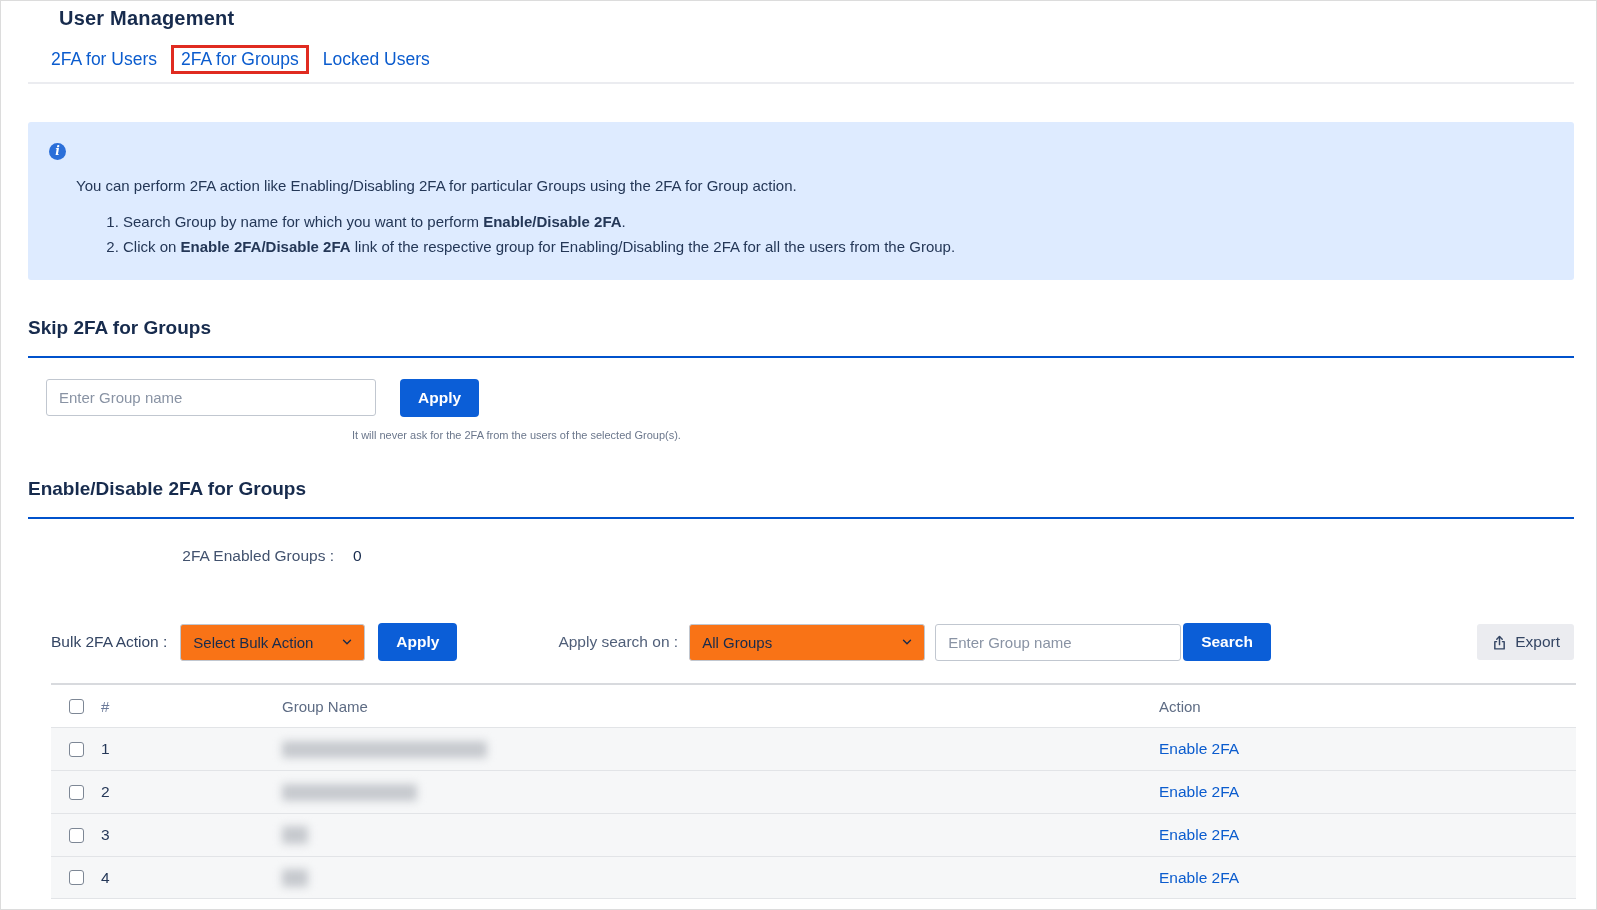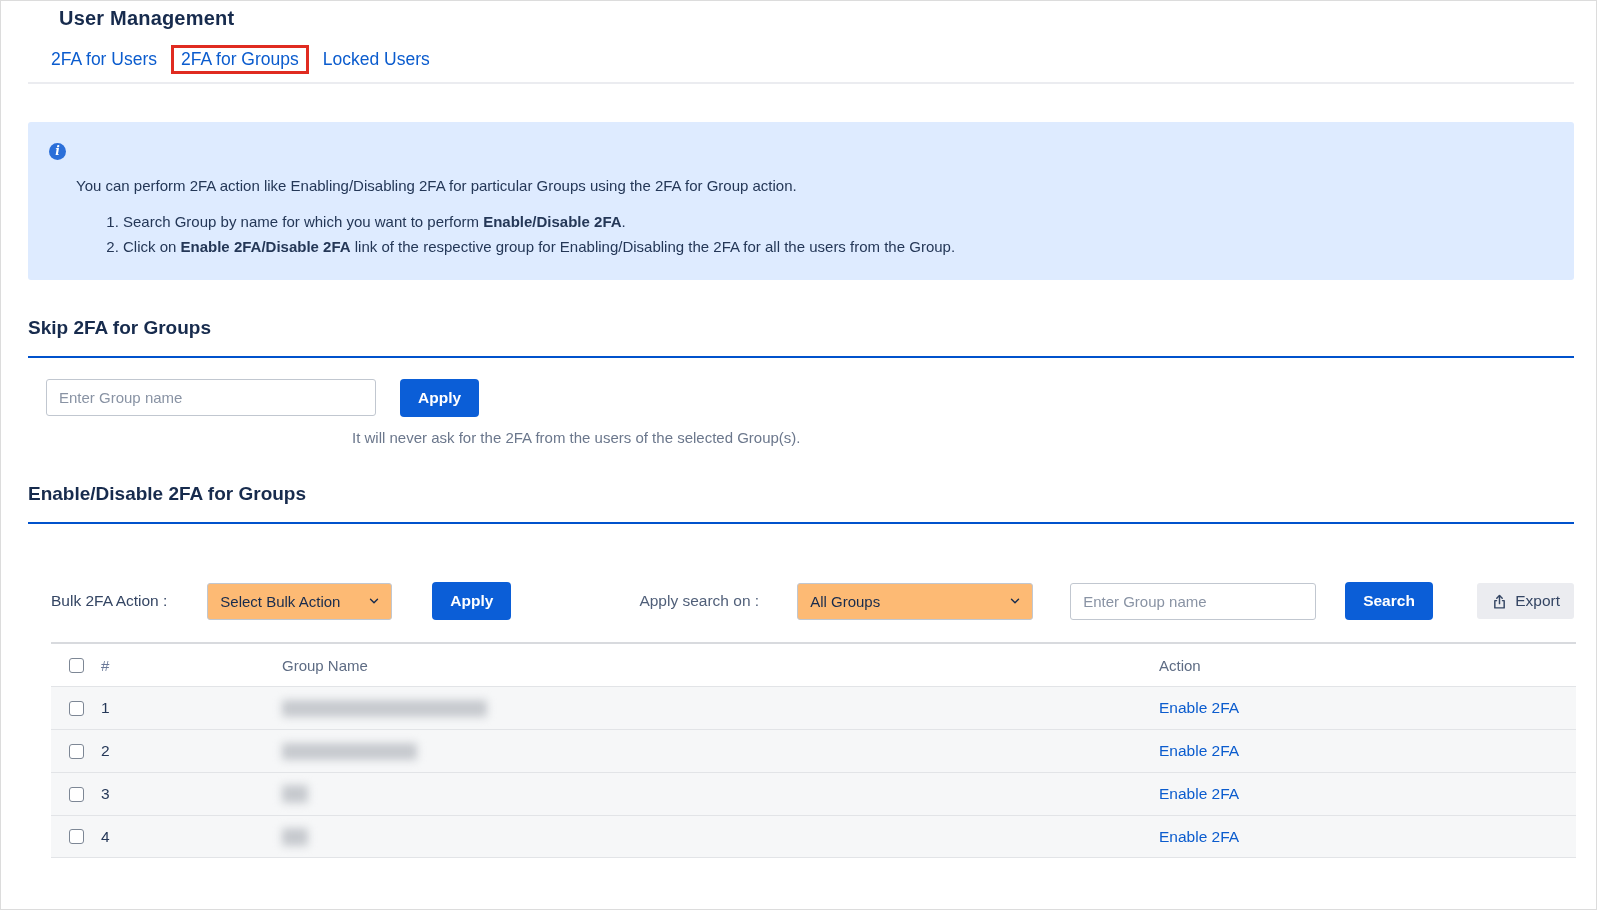--- a/index.html
+++ b/index.html
@@ -53,32 +53,32 @@
     background:#fff; outline:none;
   }
   .text-input::placeholder { color:#8993a4; }
   .btn-primary {
     border:none; background:#0b5ed7; color:#ffffff;
     font-size:15.5px; font-weight:700; border-radius:4px;
     height:38px; padding:0 18px; cursor:pointer;
     font-family:"Liberation Sans","DejaVu Sans",sans-serif;
   }
   .skip-apply { margin-left:24px; }
-  .help-text { margin:12px 0 0 324px; font-size:15px; color:#6b778c; }
+  .help-text { margin:12px 0 0 324px; font-size:11px; color:#6b778c; }
 
   .enabled-row { display:flex; margin-top:28px; font-size:15.5px; }
   .enabled-label { width:306px; text-align:right; color:#42526e; }
   .enabled-count { margin-left:19px; color:#172b4d; }
 
   
-  .bulk-row { display:flex; align-items:center; margin:58px 0 0 23px;gap:27px; }
+  .bulk-row { display:flex; align-items:center; margin:58px 0 0 23px; }
   .bulk-label { font-size:15.5px; color:#344563; white-space:nowrap; }
   .fake-select {
     display:flex; align-items:center; justify-content:space-between;
-    border:1px solid #c1c7d0; border-radius:3px; background:#fdba74;
+    border:1px solid #c1c7d0; border-radius:3px; background:#f97316;
     height:37px; padding:0 10px 0 12px; font-size:15px; color:#172b4d;
     cursor:pointer; white-space:nowrap;
   }
   .sel-bulk { margin-left:13px; width:185px; }
   .sel-scope { margin-left:11px; width:236px; }
   .bulk-apply { margin-left:13px; }
   .search-on-label { margin-left:101px; font-size:15.5px; color:#505f79; white-space:nowrap; }
   .search-input { margin-left:10px; width:246px; }
   .search-btn { margin-left:2px; }
   .export-btn {
@@ -143,20 +143,24 @@
 
   <div class="form-row">
     <input class="text-input" type="text" placeholder="Enter Group name" style="">
     <button class="btn-primary skip-apply">Apply</button>
   </div>
   <div class="help-text">It will never ask for the 2FA from the users of the selected Group(s).</div>
 
   <div class="section-heading">Enable/Disable 2FA for Groups</div>
   <div class="blue-rule"></div>
 
+  <div class="enabled-row">
+    <div class="enabled-label">2FA Enabled Groups :</div>
+    <div class="enabled-count">0</div>
+  </div>
 
   <div class="bulk-row">
     <span class="bulk-label">Bulk 2FA Action :</span>
     <div class="fake-select sel-bulk">
       <span>Select Bulk Action</span>
       <svg width="14" height="14" viewBox="0 0 20 20" fill="none" stroke="#172b4d" stroke-width="2" stroke-linecap="round" stroke-linejoin="round">
           <polyline points="5,7.5 10,12.5 15,7.5"></polyline>
         </svg>
     </div>
     <button class="btn-primary bulk-apply">Apply</button>

